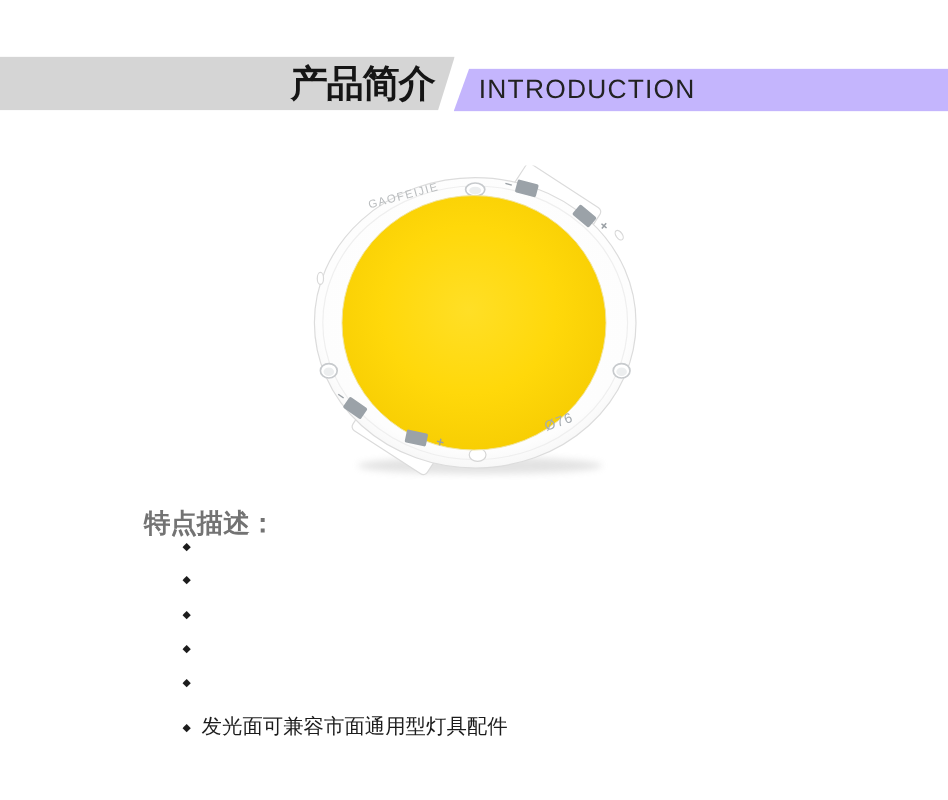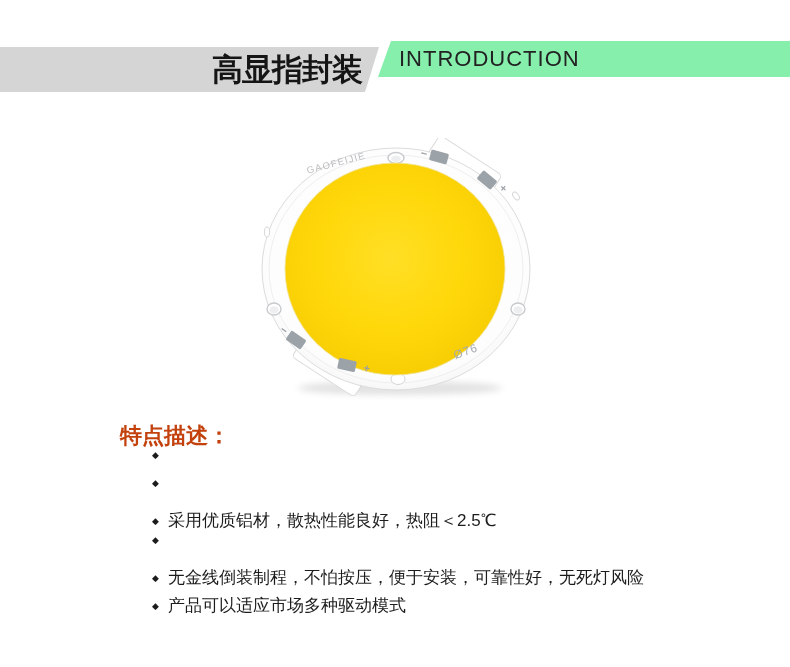--- a/index.html
+++ b/index.html
@@ -25,23 +25,23 @@
     right: 17px; top: 0;
     height: 45px; line-height: 45px;
     font-size: 31px;
     font-weight: bold;
     letter-spacing: -1px;
     color: #151515;
     white-space: nowrap;
   }
   .hdr-band-right {
     position: absolute;
-    left: 378px; top: 41px;
+    left: 378px; top: 57px;
     width: 412px; height: 36px;
-    background: #86efac;
+    background: #c4b5fd;
     clip-path: polygon(13px 0, 100% 0, 100% 100%, 0 100%);
   }
   .hdr-title-en {
     position: absolute;
     left: 21px; top: 0;
     height: 36px; line-height: 36px;
     font-size: 22px;
     letter-spacing: 1px;
     color: #222222;
     white-space: nowrap;
@@ -53,21 +53,21 @@
     left: 252px; top: 138px;
     width: 290px; height: 262px;
   }
 
   
   .features-heading {
     position: absolute;
     left: 120px; top: 421px;
     font-size: 22px;
     font-weight: 600;
-    color: #c2410c;
+    color: #737373;
     font-family: Liberation Serif, serif;
   }
   .features-list {
     position: absolute;
     left: 152px; top: 452px;
     list-style: none;
   }
   .features-list li {
     display: flex;
     align-items: baseline;
@@ -81,21 +81,21 @@
     color: #1c1c1c;
     width: 16px;
     flex: 0 0 16px;
     transform: translateY(-2px);
   }
 </style>
 </head>
 <body>
 
 <div class="hdr-band-left">
-  <div class="hdr-title-cn">高显指封装</div>
+  <div class="hdr-title-cn">产品简介</div>
 </div>
 <div class="hdr-band-right">
   <div class="hdr-title-en">INTRODUCTION</div>
 </div>
 
 <svg class="product-figure" viewBox="0 0 290 262" aria-hidden="true">
   <defs>
     <radialGradient id="gYellow" cx="48%" cy="45%" r="60%">
       <stop offset="0%" stop-color="#ffdf26"></stop>
       <stop offset="55%" stop-color="#ffd80a"></stop>
@@ -166,26 +166,24 @@
 
 <ul class="features-list">
   <li>
     <span class="bullet">◆</span>
   </li>
   <li>
     <span class="bullet">◆</span>
   </li>
   <li>
     <span class="bullet">◆</span>
-    <span>采用优质铝材，散热性能良好，热阻＜2.5℃</span>
   </li>
   <li>
     <span class="bullet">◆</span>
   </li>
   <li>
     <span class="bullet">◆</span>
-    <span>无金线倒装制程，不怕按压，便于安装，可靠性好，无死灯风险</span>
   </li>
   <li>
     <span class="bullet">◆</span>
-    <span>产品可以适应市场多种驱动模式</span>
+    <span>发光面可兼容市面通用型灯具配件</span>
   </li>
 </ul>
 
 </body></html>

